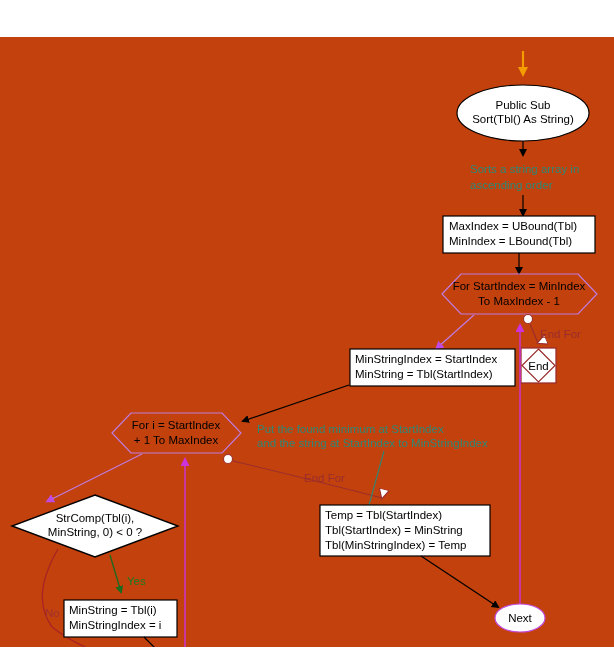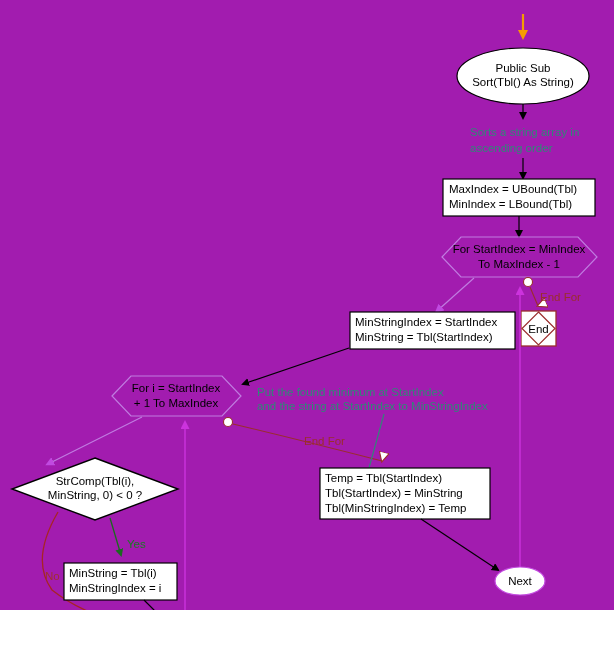--- a/index.html
+++ b/index.html
@@ -4,23 +4,24 @@
 <style>
   html, body {
     margin: 0;
     padding: 0;
     background: #ffffff;
   }
   #chart-root {
     position: relative;
     width: 614px;
     height: 610px;
-    background: #a21caf;
+    background: #c2410c;
     font-family: "Liberation Sans", sans-serif;
     overflow: hidden;
+    margin-top: 37px;
   }
   svg#flow {
     position: absolute;
     left: 0;
     top: 0;
     width: 614px;
     height: 662px;
   }
   .node-text {
     font-family: "Liberation Sans", sans-serif;

